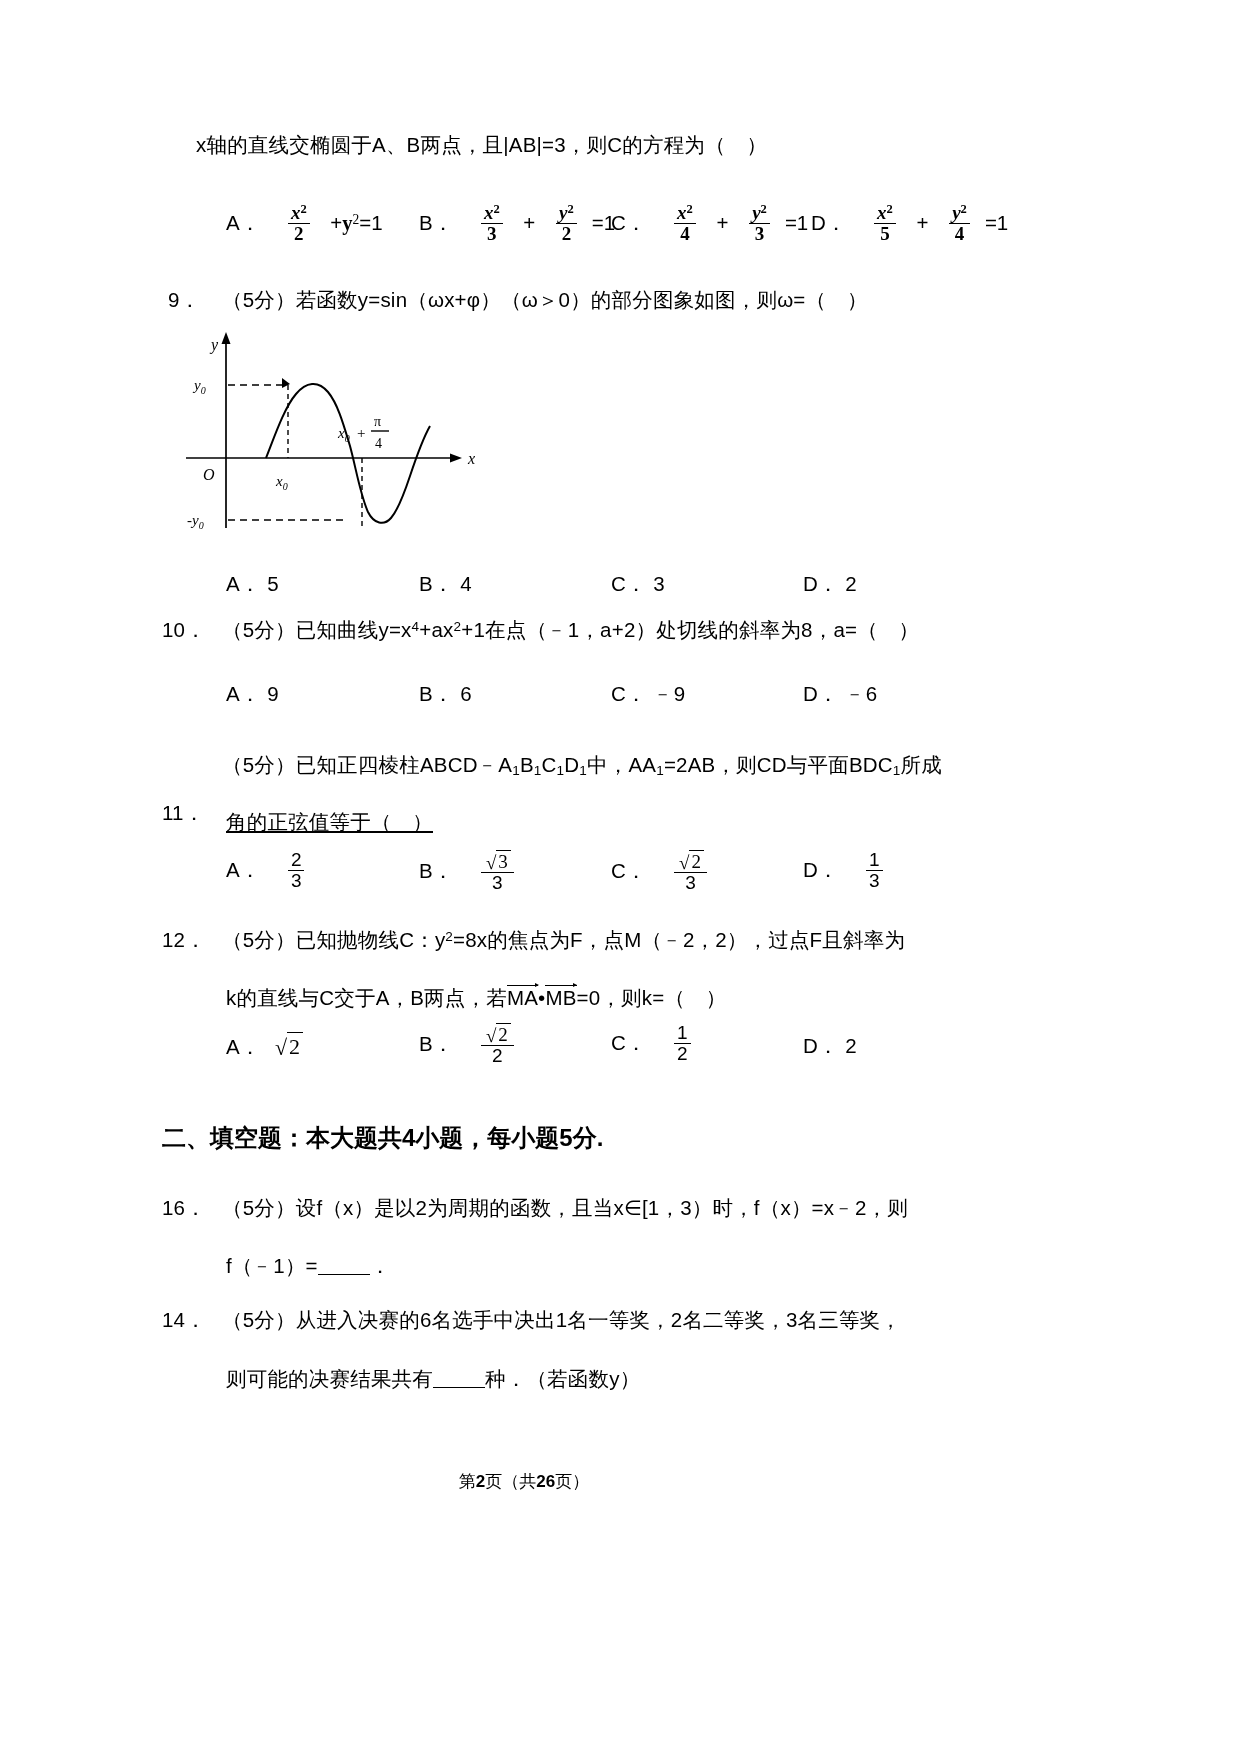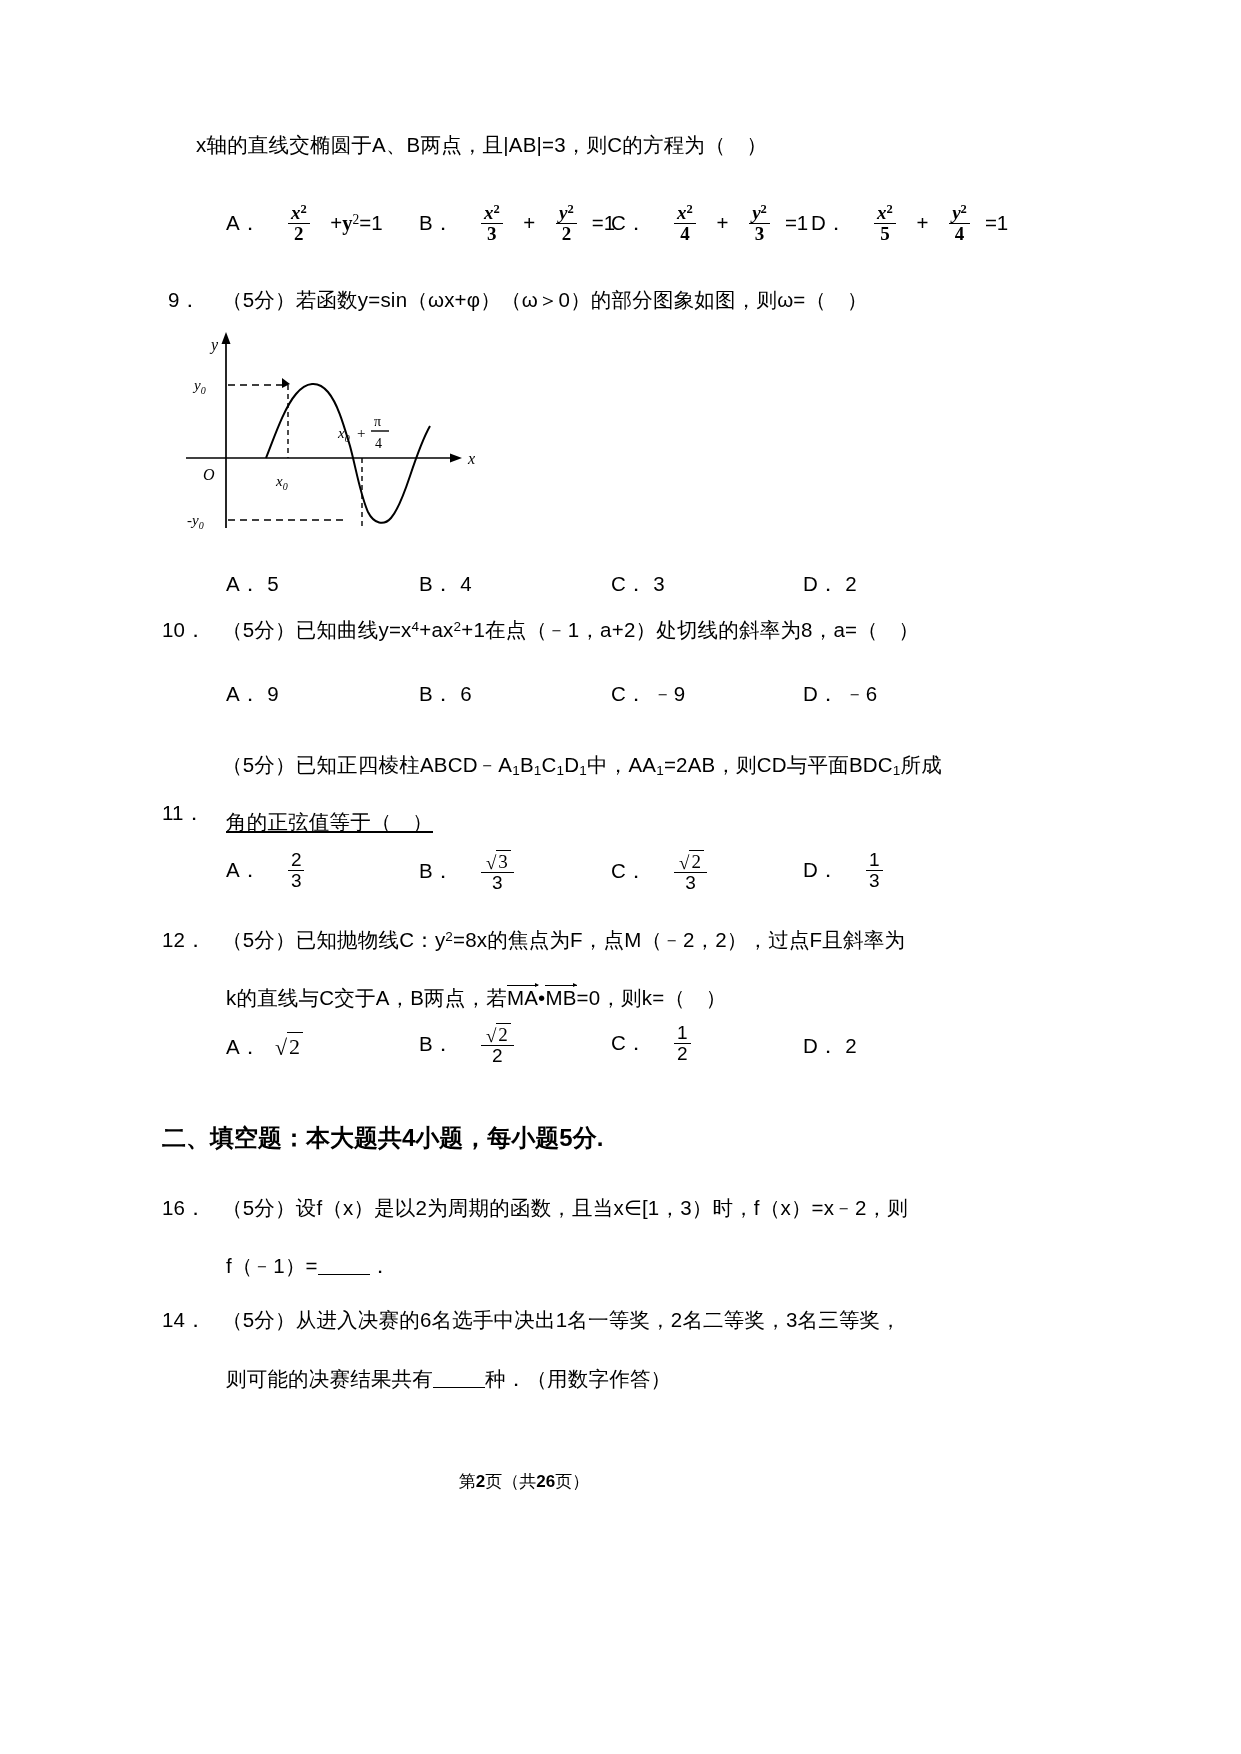--- a/index.html
+++ b/index.html
@@ -315,21 +315,21 @@
     </div>
 
     <div class="sectionhead" style="left:-34px; top:1122px;">二、填空题：本大题共4小题，每小题5分.</div>
 
     <div class="line" style="position:absolute; left:-34px; top:1198px;">16．</div>
     <div class="line qline" style="top:1198px; left:26px;">（5分）设f（x）是以2为周期的函数，且当x∈[1，3）时，f（x）=x﹣2，则</div>
     <div class="line indent" style="top:1255px;"><span>f（﹣1）=</span><span class="blank"></span><span>．</span></div>
 
     <div class="line" style="position:absolute; left:-34px; top:1310px;">14．</div>
     <div class="line qline" style="top:1310px; left:26px;">（5分）从进入决赛的6名选手中决出1名一等奖，2名二等奖，3名三等奖，</div>
-    <div class="line indent" style="top:1368px;"><span>则可能的决赛结果共有</span><span class="blank"></span><span>种．（用数字作答）</span></div>
+    <div class="line indent" style="top:1368px;"><span>则可能的决赛结果共有</span><span class="blank"></span><span>种．（若函数y）</span></div>
 
   </div>
 
   <div class="graph">
     <svg width="310" height="232" viewBox="0 0 310 232" xmlns="http://www.w3.org/2000/svg">
 
       <line x1="8" y1="136" x2="272" y2="136" stroke="#000" stroke-width="1.7"></line>
       <polygon points="272,131.5 284,136 272,140.5" fill="#000"></polygon>
 
       <line x1="48" y1="206" x2="48" y2="22" stroke="#000" stroke-width="1.7"></line>

